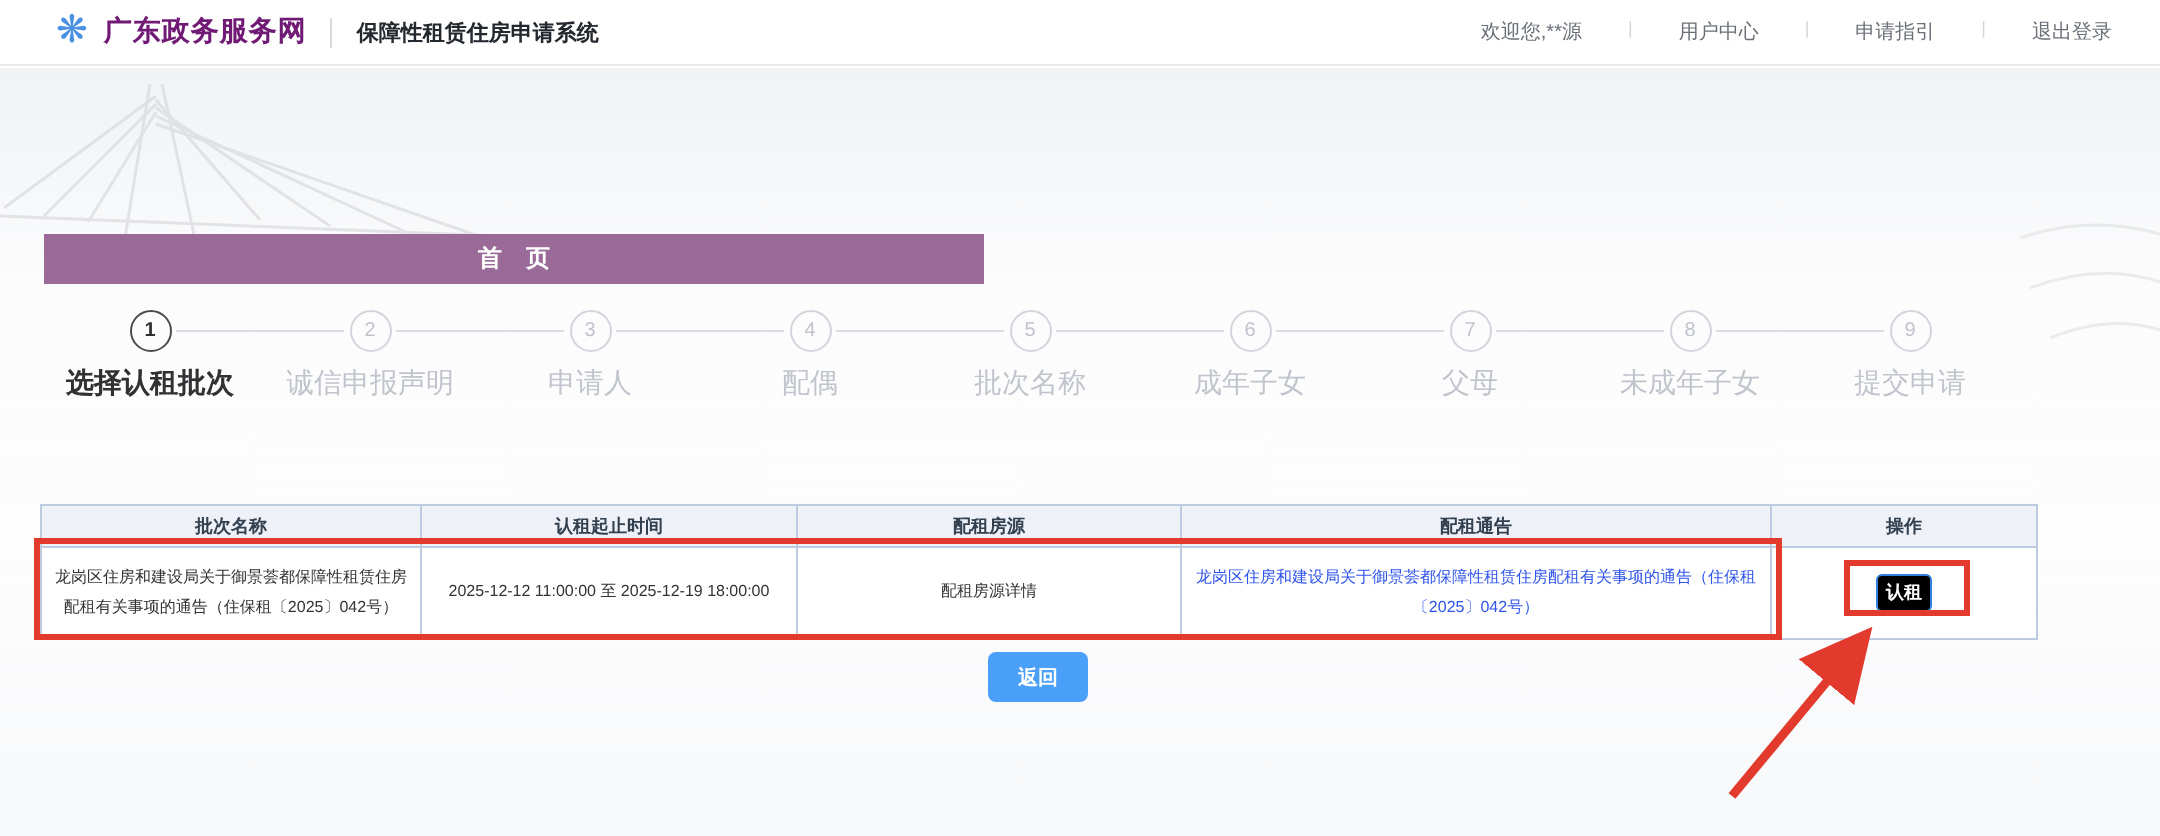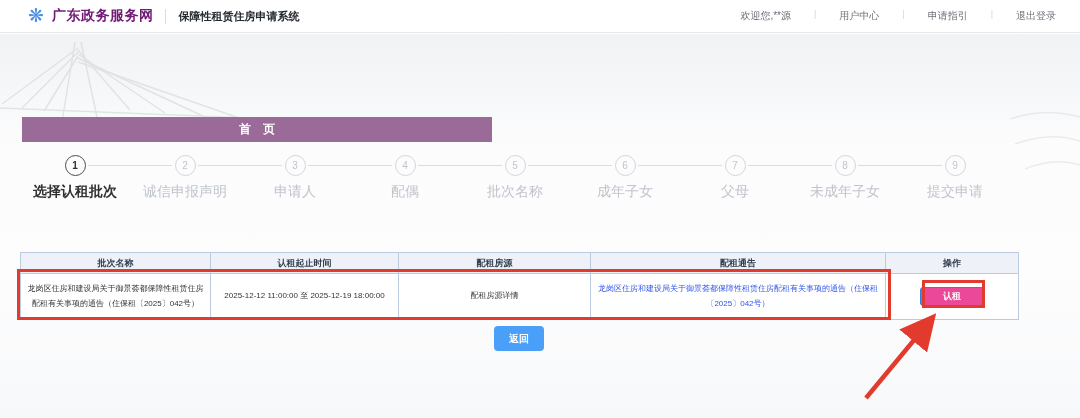--- a/index.html
+++ b/index.html
@@ -46,21 +46,21 @@
   
   .batch-table { position:absolute; top:218px; left:20px; width:998px; border-collapse:collapse;
     table-layout:fixed; background:#fff; }
   .batch-table th { background:#eef1f8; border:1px solid #bccbdf; height:21px; font-size:9px;
     font-weight:bold; color:#33404f; text-align:center; }
   .batch-table td { border:1px solid #bccbdf; height:46px; font-size:8px; color:#333;
     text-align:center; padding:2px 5px; line-height:1.8; background:#fff; }
   .td-time { white-space:nowrap; font-size:8px;margin-top:12px; }
   .notice-link { color:#2f54eb; cursor:pointer; text-decoration:none; }
   .housing-link { color:#333; cursor:pointer; }
-  .rent-btn { width:64px; height:19px; background:#ec4899; color:#fff; border:1px solid #2f7fe0;
+  .rent-btn { width:28px; height:19px; background:#000000; color:#fff; border:1px solid #2f7fe0;
     border-radius:3px; font-size:9px; font-weight:bold; cursor:pointer; font-family:inherit; }
 
   
   .back-btn { position:absolute; top:292px; left:494px; width:50px; height:25px; background:#4aa0f8;
     color:#fff; border:none; border-radius:4px; font-size:10px; font-weight:bold; cursor:pointer;
     font-family:inherit; }
 
   
   .annot-row-rect { position:absolute; top:235px; left:17px; width:874px; height:51px;
     border:3px solid #e23b2e; z-index:20; pointer-events:none; }

